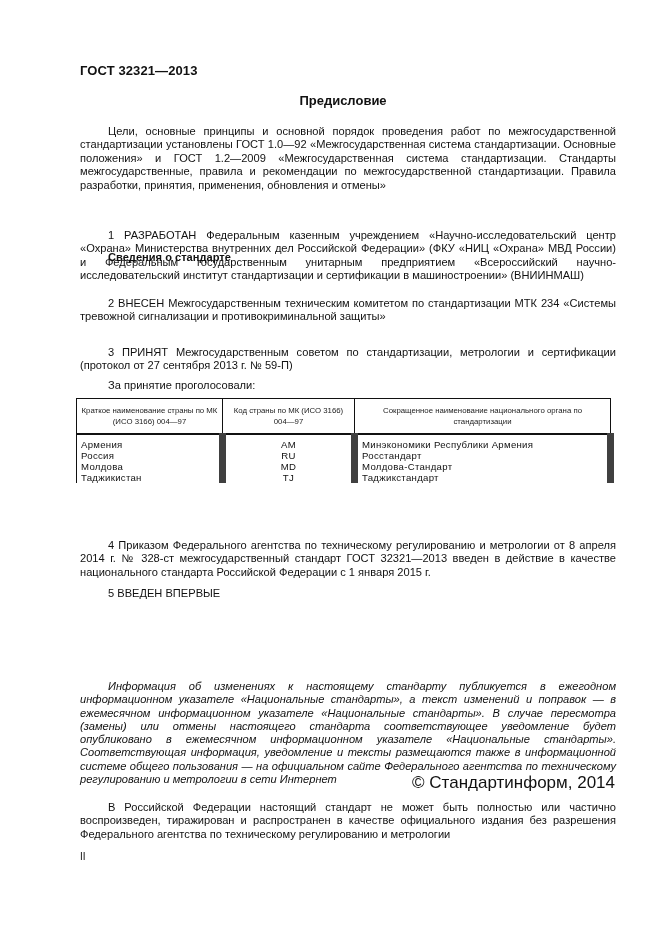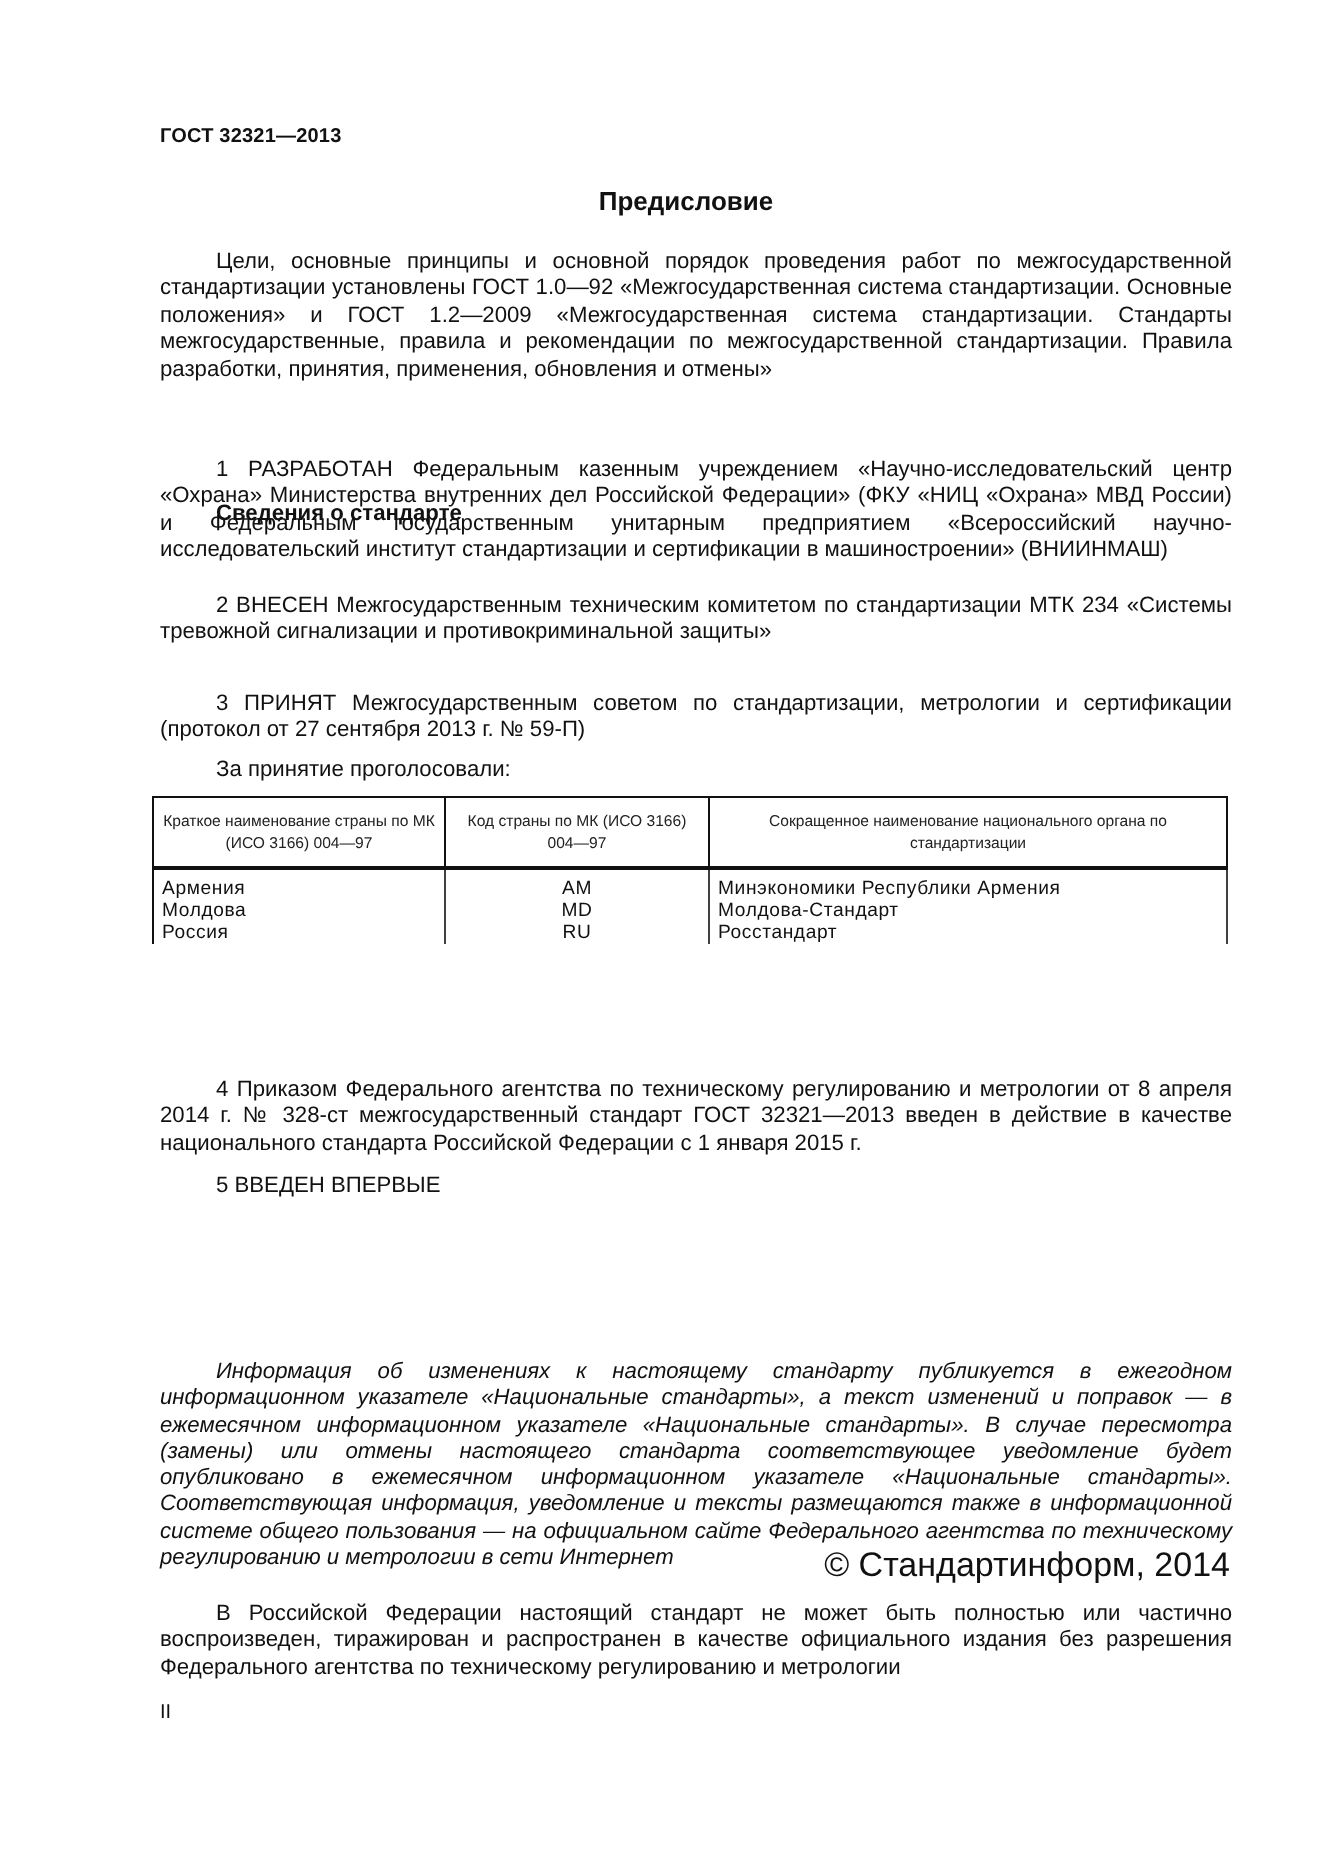--- a/index.html
+++ b/index.html
@@ -1,21 +1,21 @@
 <!DOCTYPE html>
 <html><head>
 <meta charset="utf-8">
 <style>
   html, body { margin: 0; padding: 0; background: #ffffff; }
   body {
     width: 661px; height: 936px; position: relative; overflow: hidden;
     font-family: "Liberation Sans", sans-serif; color: #111111;
   }
   .abs { position: absolute; }
-  .doc-code { left: 80px; top: 63px; font-size: 10px; font-weight: bold; letter-spacing: 0.1px; }
+  .doc-code { left: 80px; top: 63px; font-size: 13px; font-weight: bold; letter-spacing: 0.1px; }
   .title { left: 0; width: 661px; top: 93px; text-align: center; font-size: 13px; font-weight: bold; padding-left: 25px; box-sizing: border-box; }
   .para {
     left: 80px; width: 536px; font-size: 11.1px; line-height: 13.4px;
     text-align: justify; text-indent: 28px;
   }
   .sub-head { left: 108px; top: 207px; font-size: 11.1px; font-weight: bold; margin-top: 44px; }
   .p-intro { top: 125px; }
   .p1 { top: 229px; }
   .p2 { top: 297px; }
   .p3 { top: 320px; margin-top: 26px; }
@@ -23,21 +23,21 @@
   table.votes {
     position: absolute; left: 76px; top: 398px; width: 538px;
     border-collapse: collapse; font-size: 9.6px;
   }
   table.votes th {
     font-weight: normal; font-size: 7.8px; line-height: 11px; height: 34px;
     border: 1px solid #111; border-bottom: 2px solid #111; padding: 0 4px; text-align: center;
     color: #222;
   }
   table.votes td {
-    border-left: 1px solid #111; border-right: 1px solid #404040;
+    border-left: 1px solid #111; border-right: 7px solid #404040;
     padding: 0 4px; line-height: 11.1px; letter-spacing: 0.3px; margin-left: 36px;
   }
   table.votes tr.first td { padding-top: 4px; }
   table.votes tr.last td { border-bottom: 1px solid #111; padding-bottom: 1px; }
   table.votes td.code { text-align: center; }
   .col1 { width: 137px; }
   .col2 { width: 123px; }
   .p4 { top: 539px; }
   .p5 { left: 108px; top: 587px; font-size: 11.1px; }
   .info {
@@ -72,28 +72,33 @@
       <th>Сокращенное наименование национального органа по стандартизации</th>
     </tr>
   </thead>
   <tbody>
     <tr class="first">
       <td>Армения</td>
       <td class="code">AM</td>
       <td>Минэкономики Республики Армения</td>
     </tr>
     <tr>
+      <td>Россия</td>
+      <td class="code">RU</td>
+      <td>Росстандарт</td>
+    </tr>
+    <tr>
       <td>Молдова</td>
       <td class="code">MD</td>
       <td>Молдова-Стандарт</td>
     </tr>
     <tr>
-      <td>Россия</td>
-      <td class="code">RU</td>
-      <td>Росстандарт</td>
+      <td>Таджикистан</td>
+      <td class="code">TJ</td>
+      <td>Таджикстандарт</td>
     </tr>
   </tbody>
 </table>
 
 <div class="abs para p4">4  Приказом Федерального агентства по техническому регулированию и метрологии от 8 апреля 2014 г. № 328-ст межгосударственный стандарт ГОСТ 32321—2013 введен в действие в качестве национального стандарта Российской Федерации с 1 января 2015 г.</div>
 <div class="abs p5">5  ВВЕДЕН ВПЕРВЫЕ</div>
 
 <div class="abs info">Информация об изменениях к настоящему стандарту публикуется в ежегодном информационном указателе «Национальные стандарты», а текст изменений и поправок — в ежемесячном информационном указателе «Национальные стандарты». В случае пересмотра (замены) или отмены настоящего стандарта соответствующее уведомление будет опубликовано в ежемесячном информационном указателе «Национальные стандарты». Соответствующая информация, уведомление и тексты размещаются также в информационной системе общего пользования — на официальном сайте Федерального агентства по техническому регулированию и метрологии в сети Интернет</div>
 
 <div class="abs copyright">© Стандартинформ, 2014</div>

